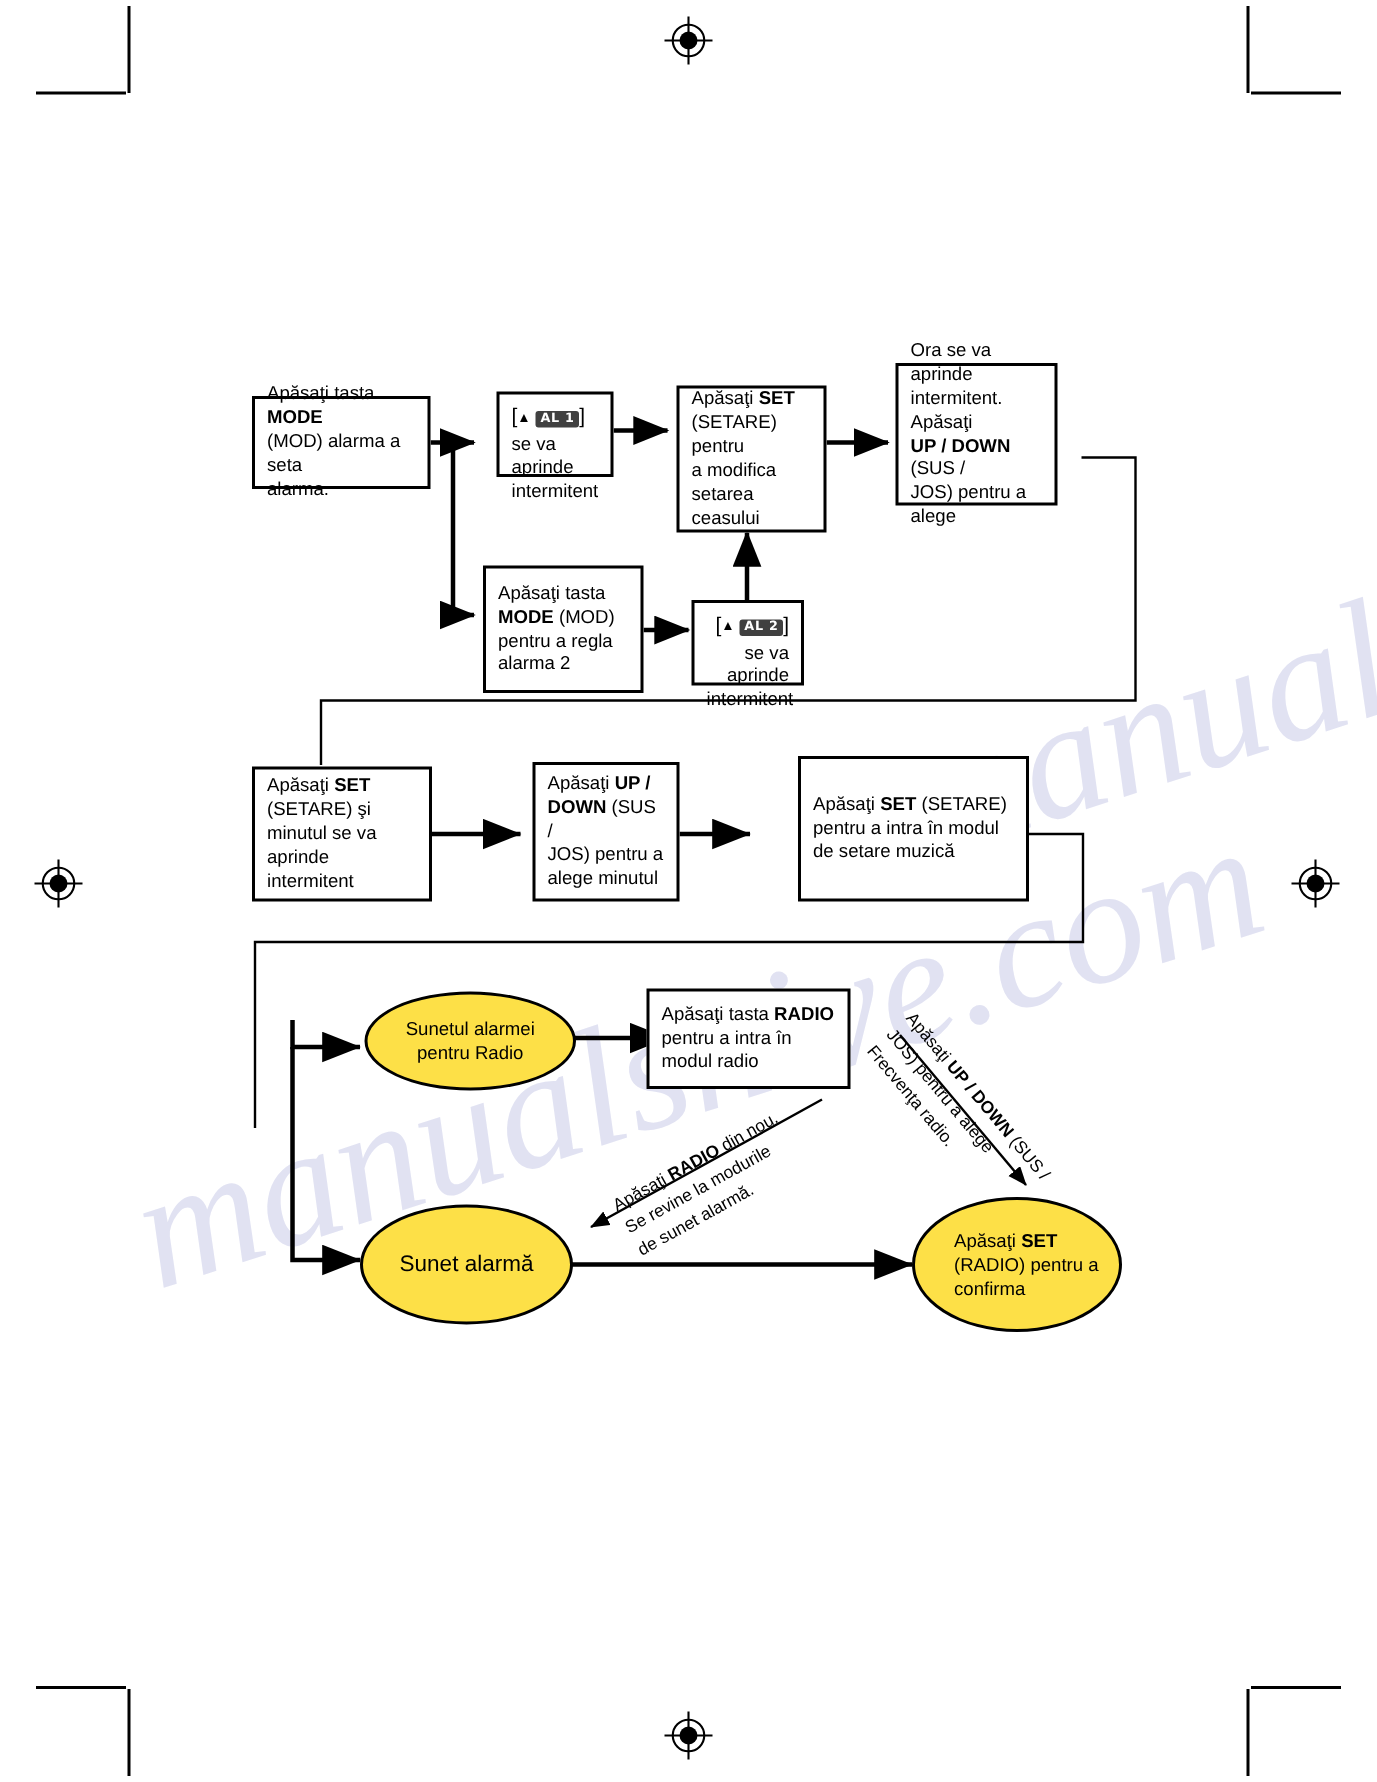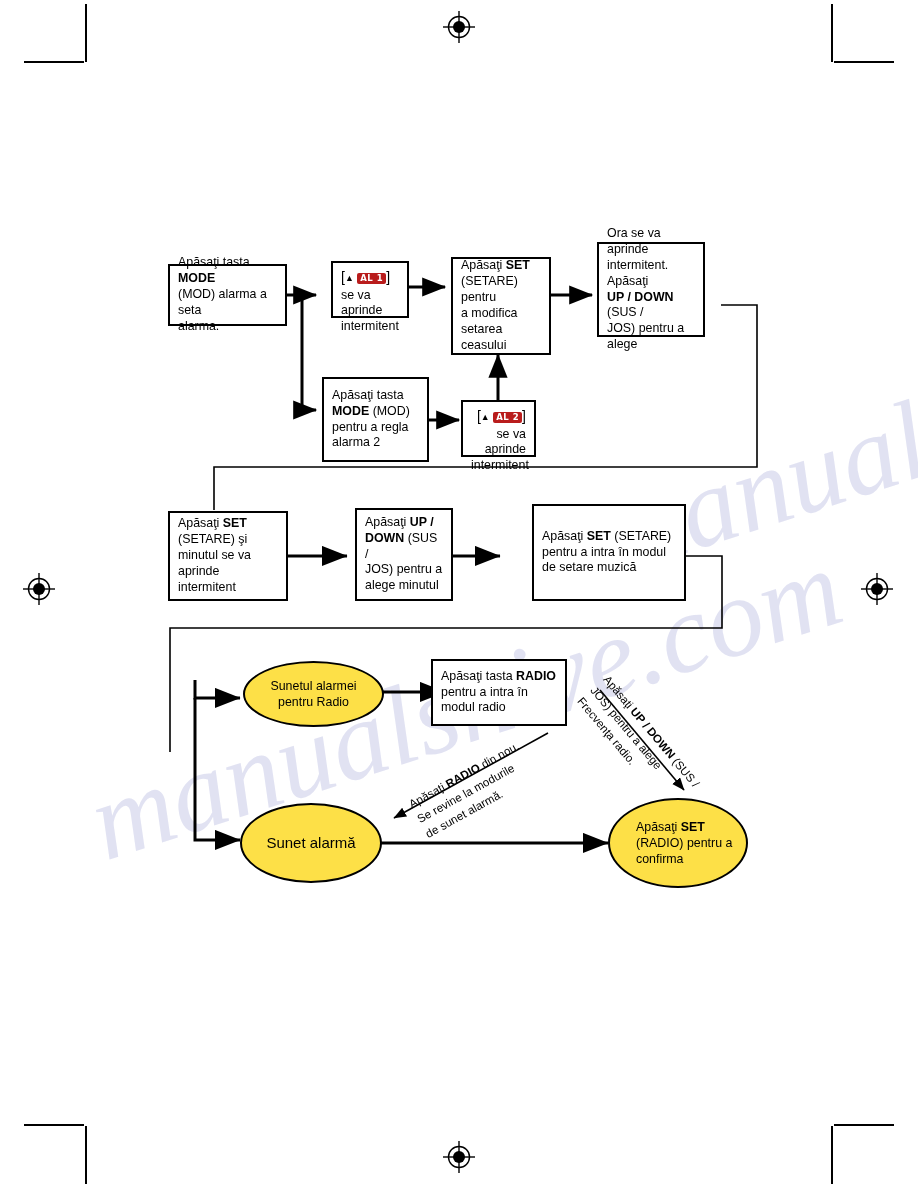--- a/index.html
+++ b/index.html
@@ -28,21 +28,21 @@
   .ell{position:absolute;box-sizing:border-box;border:2px solid #000;
        border-radius:50%;background:#fde047;display:flex;align-items:center;
        justify-content:center;text-align:center;line-height:1.3;font-size:12.4px;}
   .ell.lefttext{text-align:left;justify-content:flex-start;padding-left:26px;}
 
   b{font-weight:bold;}
 
   
   .allabel{display:block;margin-bottom:3px;white-space:nowrap;
            font-size:12.4px;line-height:1;}
-  .albadge{display:inline-block;background:#b91c1c;color:#fff;
+  .albadge{display:inline-block;background:#404040;color:#fff;
            font-size:8.5px;font-weight:bold;letter-spacing:.5px;
            padding:1px 3px 1px 3px;border-radius:2px;position:relative;top:-1px;
            font-family:"DejaVu Sans",sans-serif;}
   .bracket{font-size:14px;position:relative;top:0px;}
   .tri{font-size:9px;position:relative;top:-1px;}
 
   
   .diaglabel{position:absolute;font-size:11.6px;line-height:1.45;
              white-space:nowrap;transform-origin:0 0;}
 

